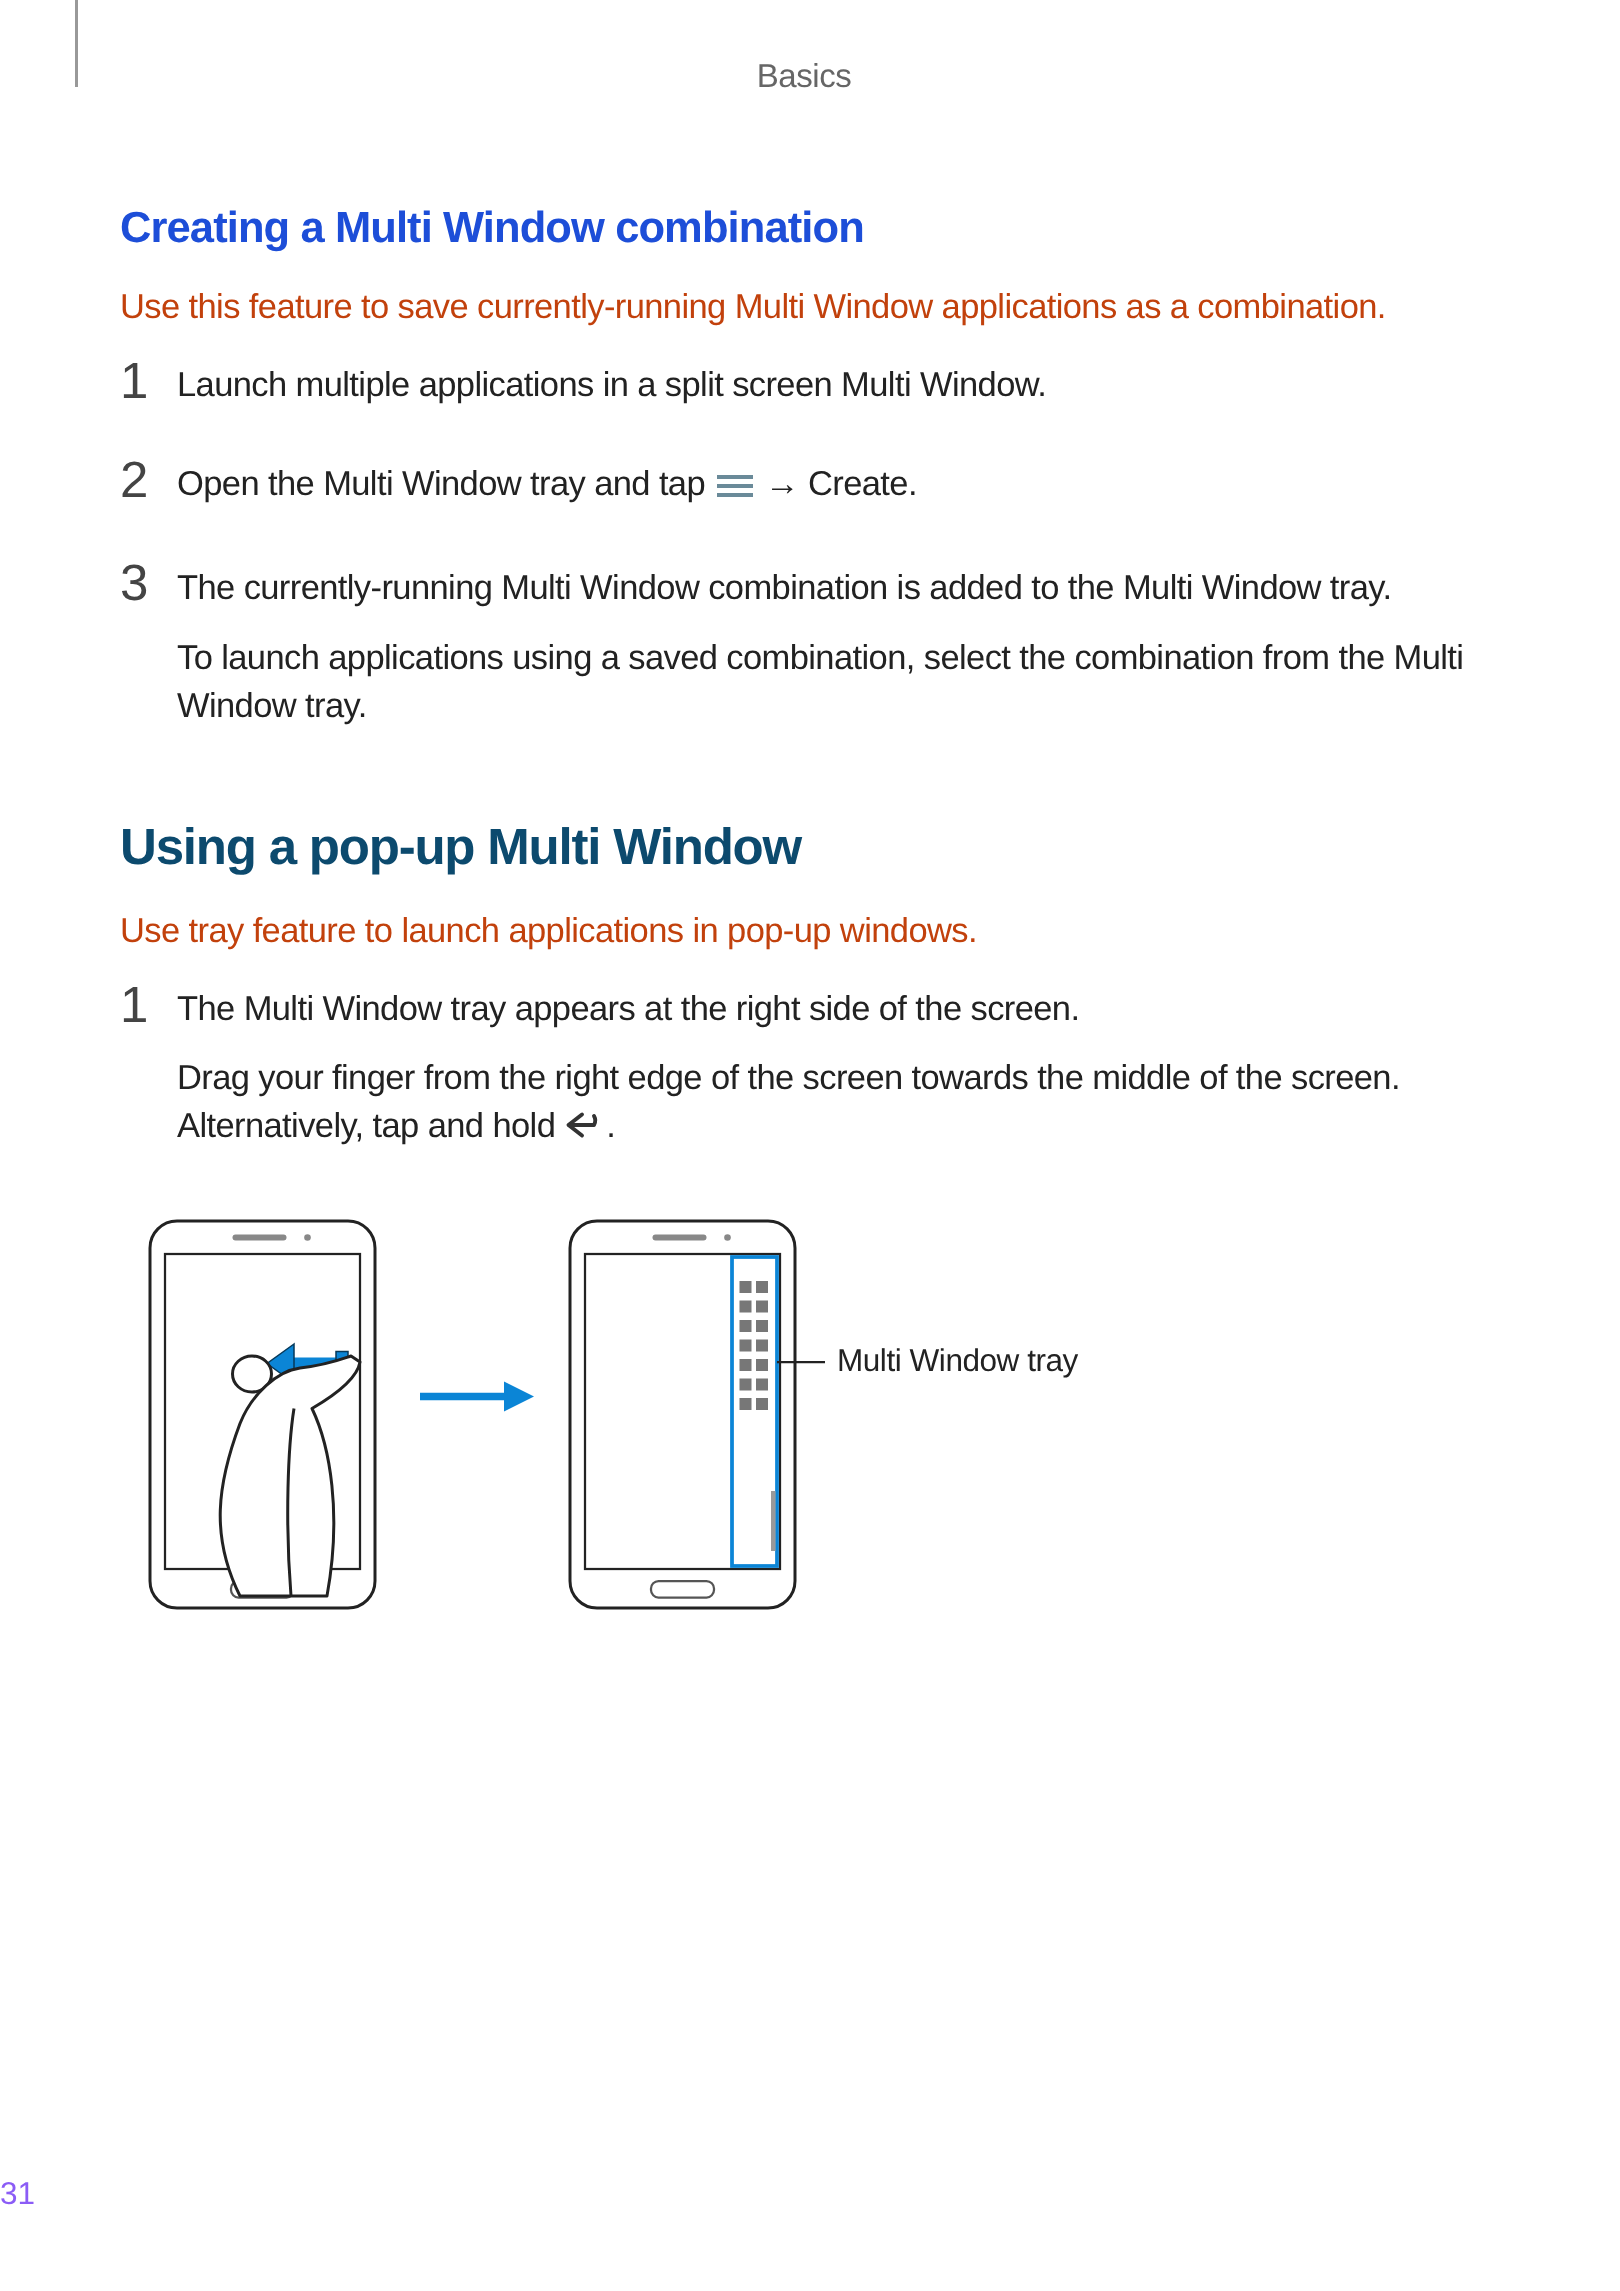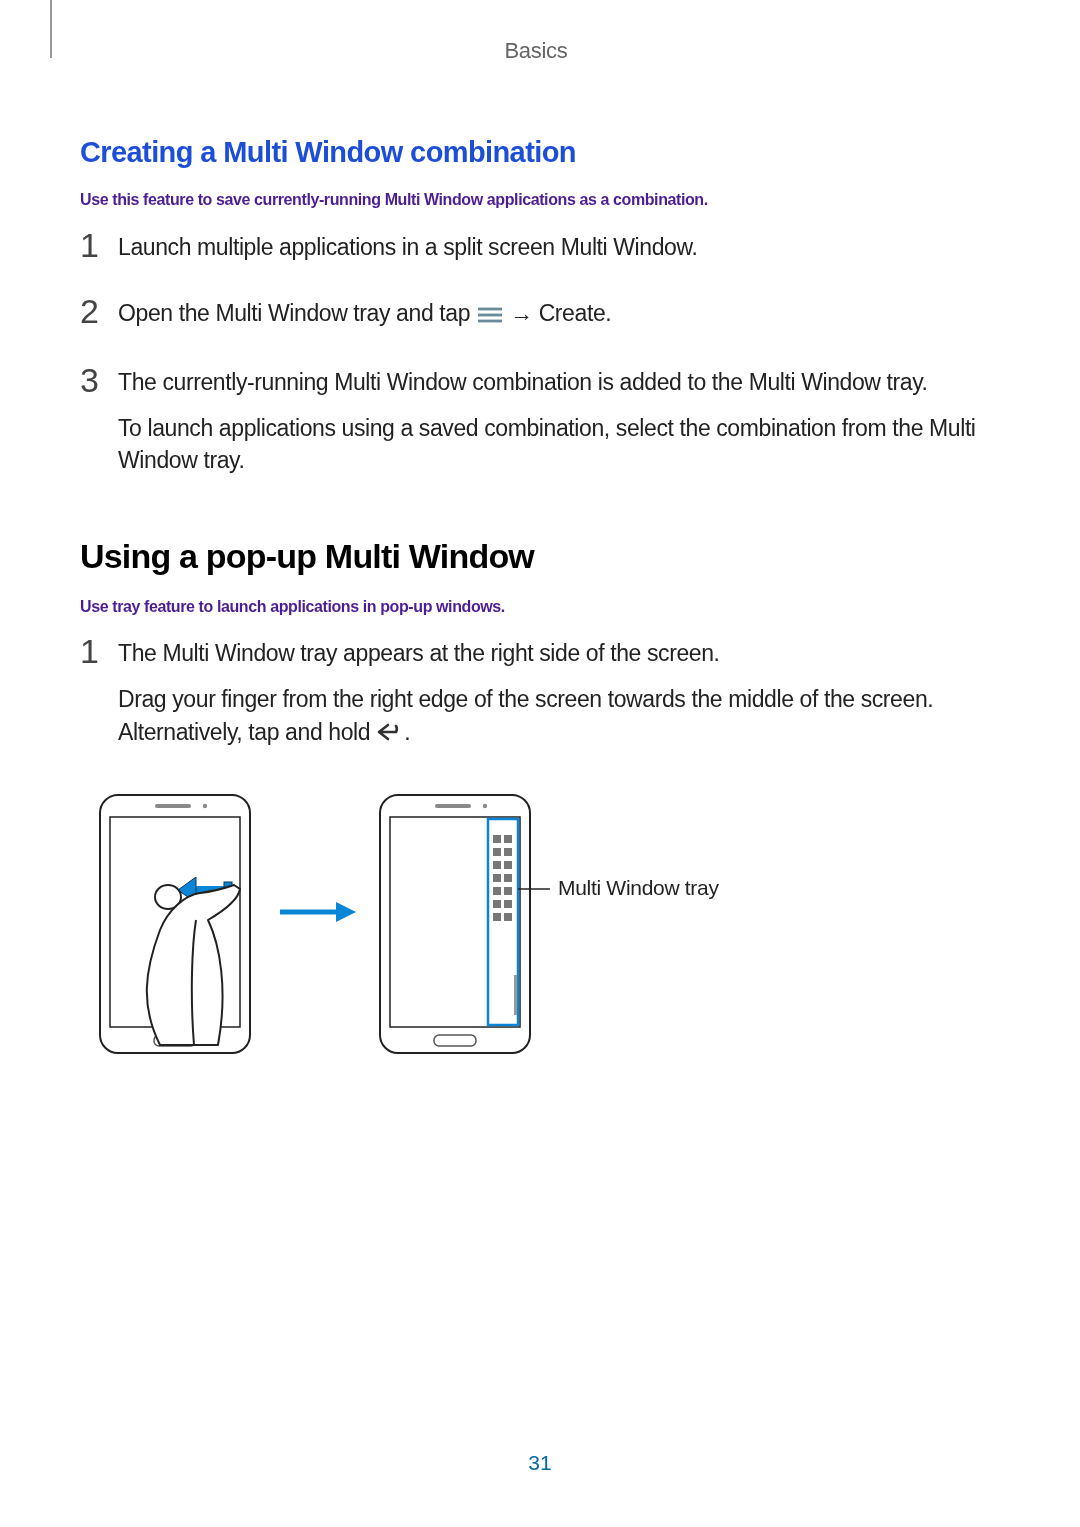--- a/index.html
+++ b/index.html
@@ -31,26 +31,25 @@
   }
   .h3 {
     font-size: 29px;
     font-weight: 700;
     letter-spacing: -0.6px;
     margin-top: 72px;
     margin-bottom: 20px;
     color: #1d4ed8;
   }
   .para {
-    font-size: 16px;
+    font-size: 23px;
     line-height: 1.35;
     letter-spacing: -0.4px;
     margin-bottom: 18px;
-    color: #4c1d95;
-    font-weight: bold;
+    color: #c2410c;
   }
   .step {
     display: flex;
     align-items: flex-start;
     margin-top: 18px;
   }
   .step-num {
     font-size: 34px;
     font-weight: 400;
     color: #444;
@@ -65,37 +64,37 @@
     font-size: 23px;
     line-height: 1.4;
     letter-spacing: -0.4px;
     padding-top: 2px;
   }
   .step-body p { margin-bottom: 14px; }
   .b { font-weight: 400; }
   .h2 {
     font-size: 34px;
     font-weight: 700;
-    color: #000000;
+    color: #0c4a6e;
     letter-spacing: -0.8px;
     margin-top: 46px;
     margin-bottom: 20px;
   }
   .inline-icon {
     display: inline-block;
     vertical-align: -3px;
   }
   .page-num {
     position: absolute;
     bottom: 52px;
     left: 0;
     right: 0;
-    text-align: center;
+    text-align: left;
     font-size: 21px;
-    color: #0369a1;
+    color: #8b5cf6;
   }
   
   .illu {
     margin-top: 22px;
     display: flex;
     justify-content: flex-start;
     align-items: center;
   }
   .illu svg { display: block; }
 </style>

